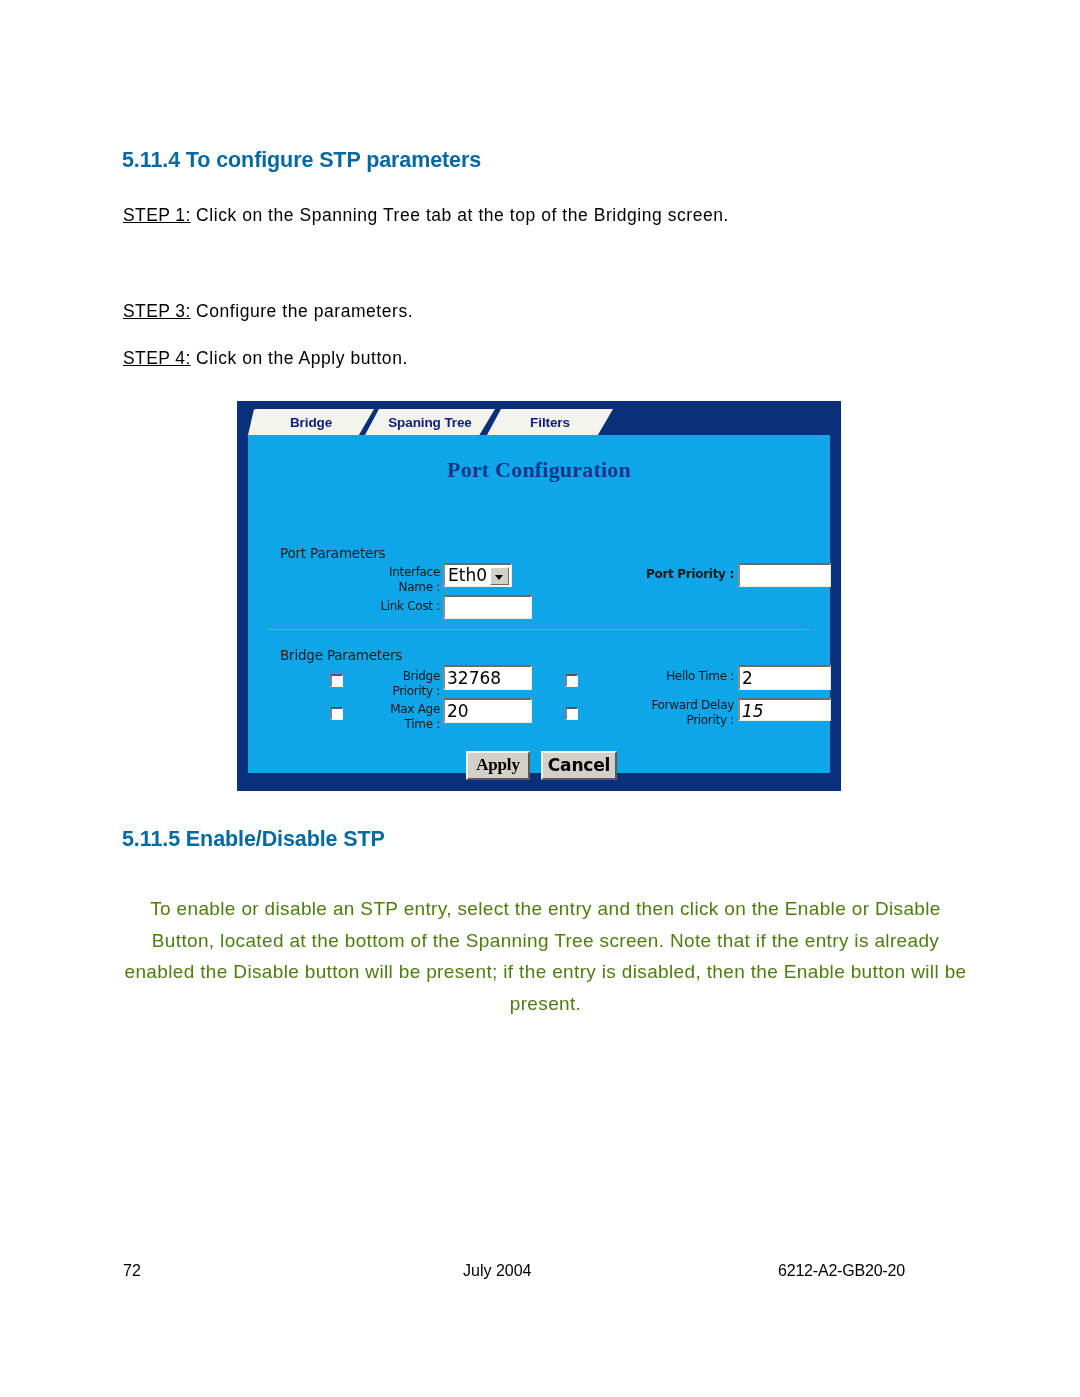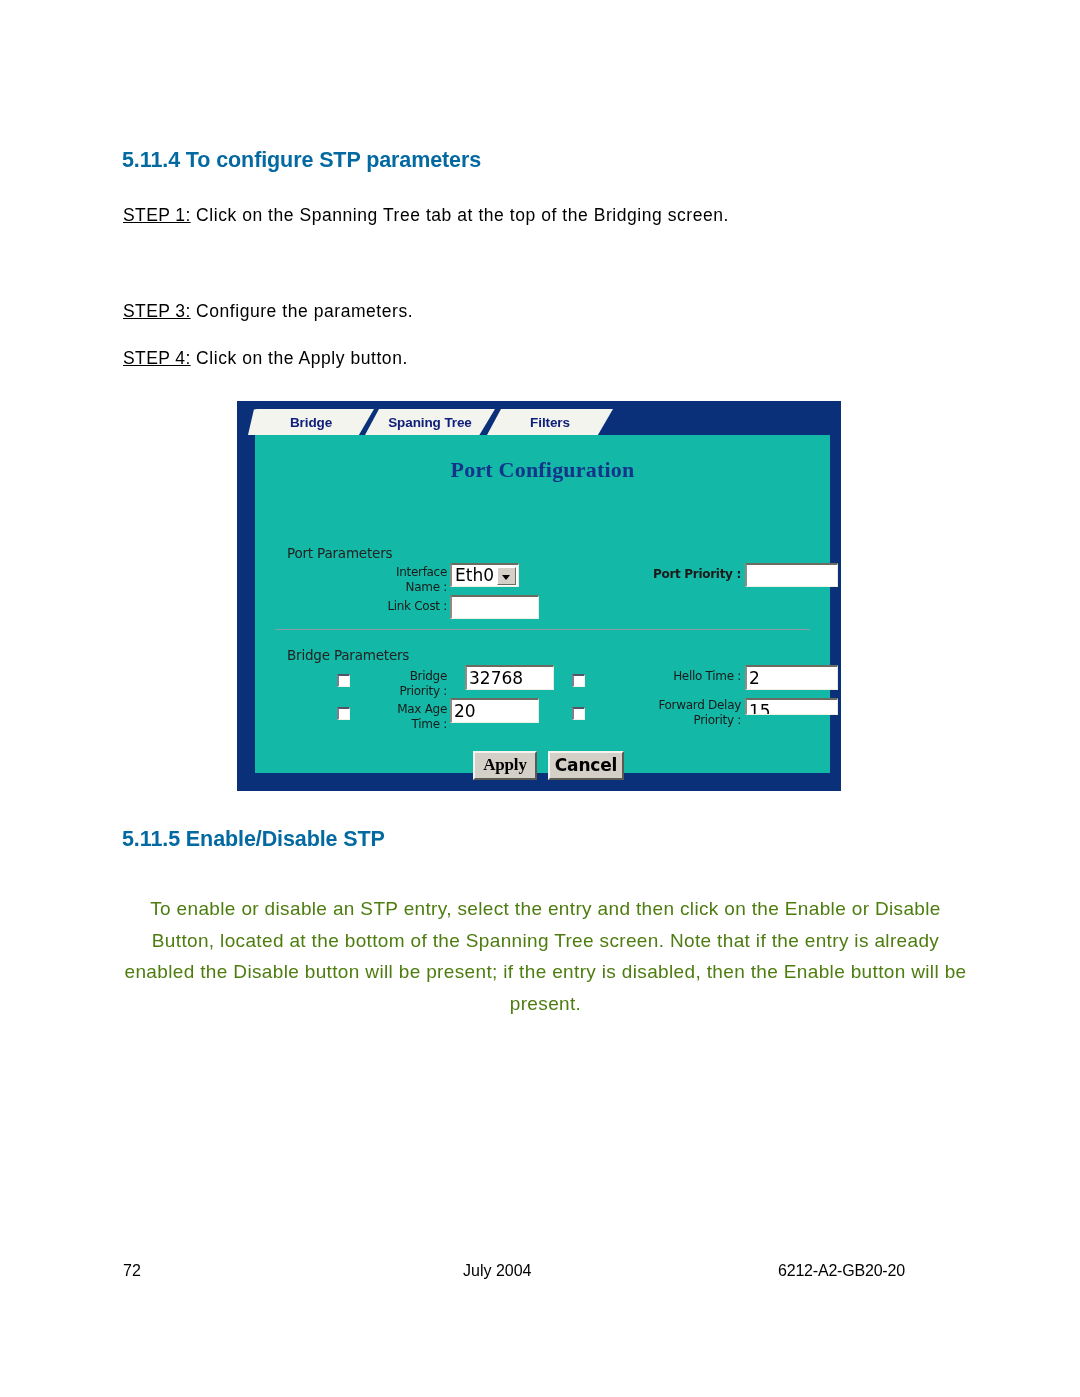--- a/index.html
+++ b/index.html
@@ -131,23 +131,22 @@
     clip-path: polygon(14px 0, 100% 0, 88% 100%, 0 100%);
   }
 
   
   .panel {
     position: absolute;
     left: 11px;
     top: 34px;
     right: 11px;
     bottom: 18px;
-    background: #14b8a6;
-    box-sizing: border-box;
-    margin-left: 7px;
+    background: #0ea5e9;
+    box-sizing: border-box;
   }
 
   .panel-title {
     text-align: center;
     margin-top: 22px;
     font-family: "Liberation Serif", serif;
     font-size: 22px;
     font-weight: bold;
     color: #12358a;
     letter-spacing: 0.2px;
@@ -317,35 +316,35 @@
 
       <div class="textbox" style="left:490px; top:128px; width:93px; height:24px;"></div>
 
       <div class="divider"></div>
 
       <div class="group-label" id="bridge-params-label">Bridge Parameters</div>
 
       <div class="checkbox" style="left:82px; top:239px;"></div>
       <div class="fld-label" style="left:86px; top:234px; width:106px;">Bridge
 Priority :</div>
-      <div class="textbox" style="left:210px; top:230px; width:89px; height:25px;">32768</div>
+      <div class="textbox" style="left:195px; top:230px; width:89px; height:25px;">32768</div>
 
       <div class="checkbox" style="left:317px; top:239px;"></div>
       <div class="fld-label" style="left:340px; top:234px; width:146px;">Hello Time :</div>
       <div class="textbox" style="left:490px; top:230px; width:93px; height:25px;">2</div>
 
       <div class="checkbox" style="left:82px; top:272px;"></div>
       <div class="fld-label" style="left:86px; top:267px; width:106px;">Max Age
 Time :</div>
       <div class="textbox" style="left:195px; top:263px; width:89px; height:25px;">20</div>
 
       <div class="checkbox" style="left:317px; top:272px;"></div>
       <div class="fld-label" style="left:336px; top:263px; width:150px;">Forward Delay
 Priority :</div>
-      <div class="textbox" style="left:490px; top:263px; width:93px; height:17px;">15</div>
+      <div class="textbox" style="left:490px; top:263px; width:93px; height:23px;font-style:italic;">15</div>
 
       <div class="btn" style="left:218px; top:316px; width:64px; height:29px;font-family:Liberation Serif, serif;">Apply</div>
       <div class="btn" style="left:293px; top:316px; width:76px; height:29px;">Cancel</div>
 
     </div>
   </div>
 
   <div class="section-heading" id="heading-2">5.11.5 Enable/Disable STP</div>
 
   <div class="body-paragraph">To enable or disable an STP entry, select the entry and then click on the Enable or Disable Button, located at the bottom of the Spanning Tree screen. Note that if the entry is already enabled the Disable button will be present; if the entry is disabled, then the Enable button will be present.</div>

